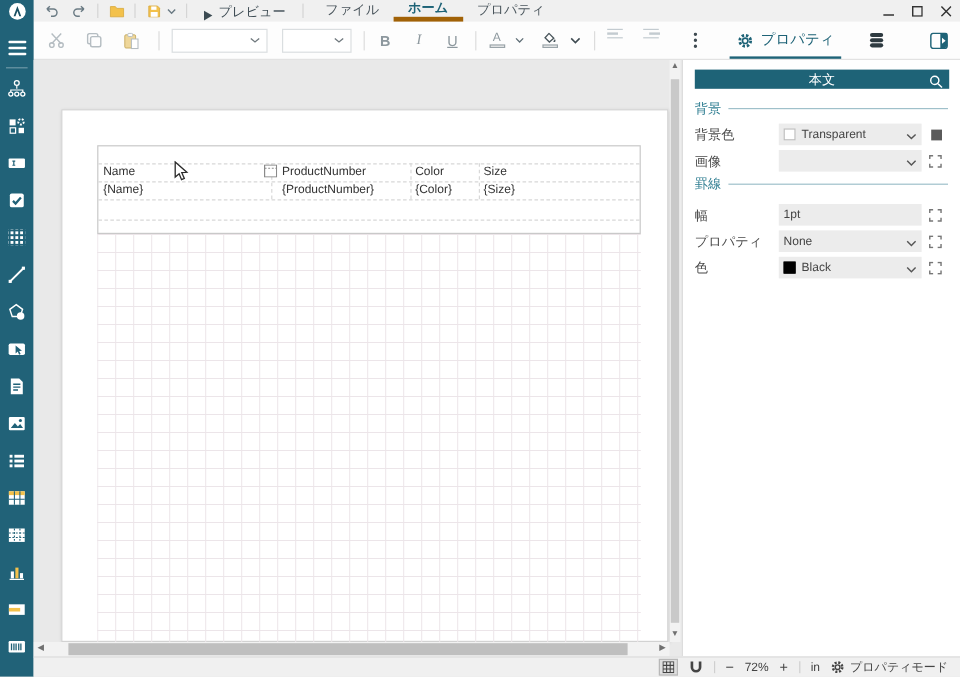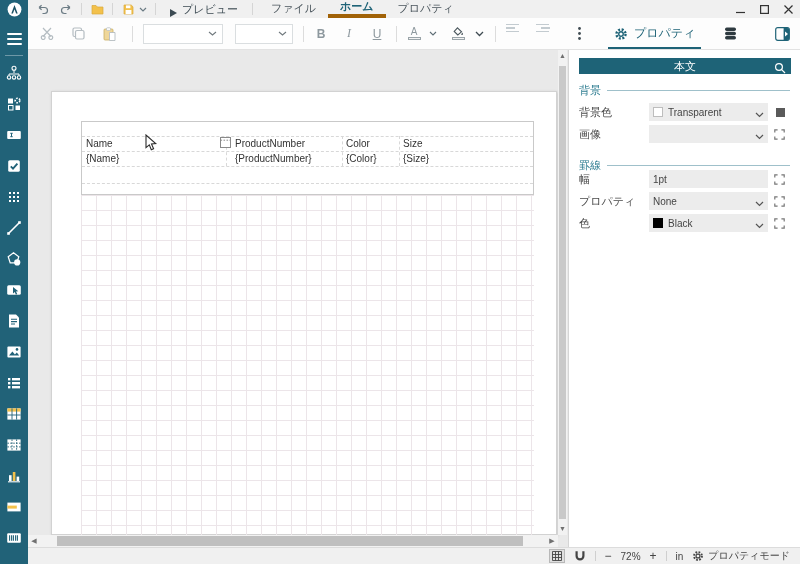--- a/index.html
+++ b/index.html
@@ -487,21 +487,21 @@
             </svg>
         </span>
       </div>
       <span class="detail-btn">
         <svg width="11" height="11" viewBox="0 0 11 11">
             <path d="M0.8 3.6 V0.8 H3.6 M7.4 0.8 H10.2 V3.6 M10.2 7.4 V10.2 H7.4 M3.6 10.2 H0.8 V7.4" stroke="#777" stroke-width="1.2" fill="none"></path>
           </svg>
       </span>
     </div>
 
-    <div class="section-title" style="top:108px;">
+    <div class="section-title" style="top:96px;">
       <span>罫線</span>
       <span class="rule"></span>
     </div>
 
     <div class="prop-row" style="top:119px;">
       <span class="prop-label">幅</span>
       <div class="prop-field">
         <span>1pt</span>
       </div>
       <span class="detail-btn">

